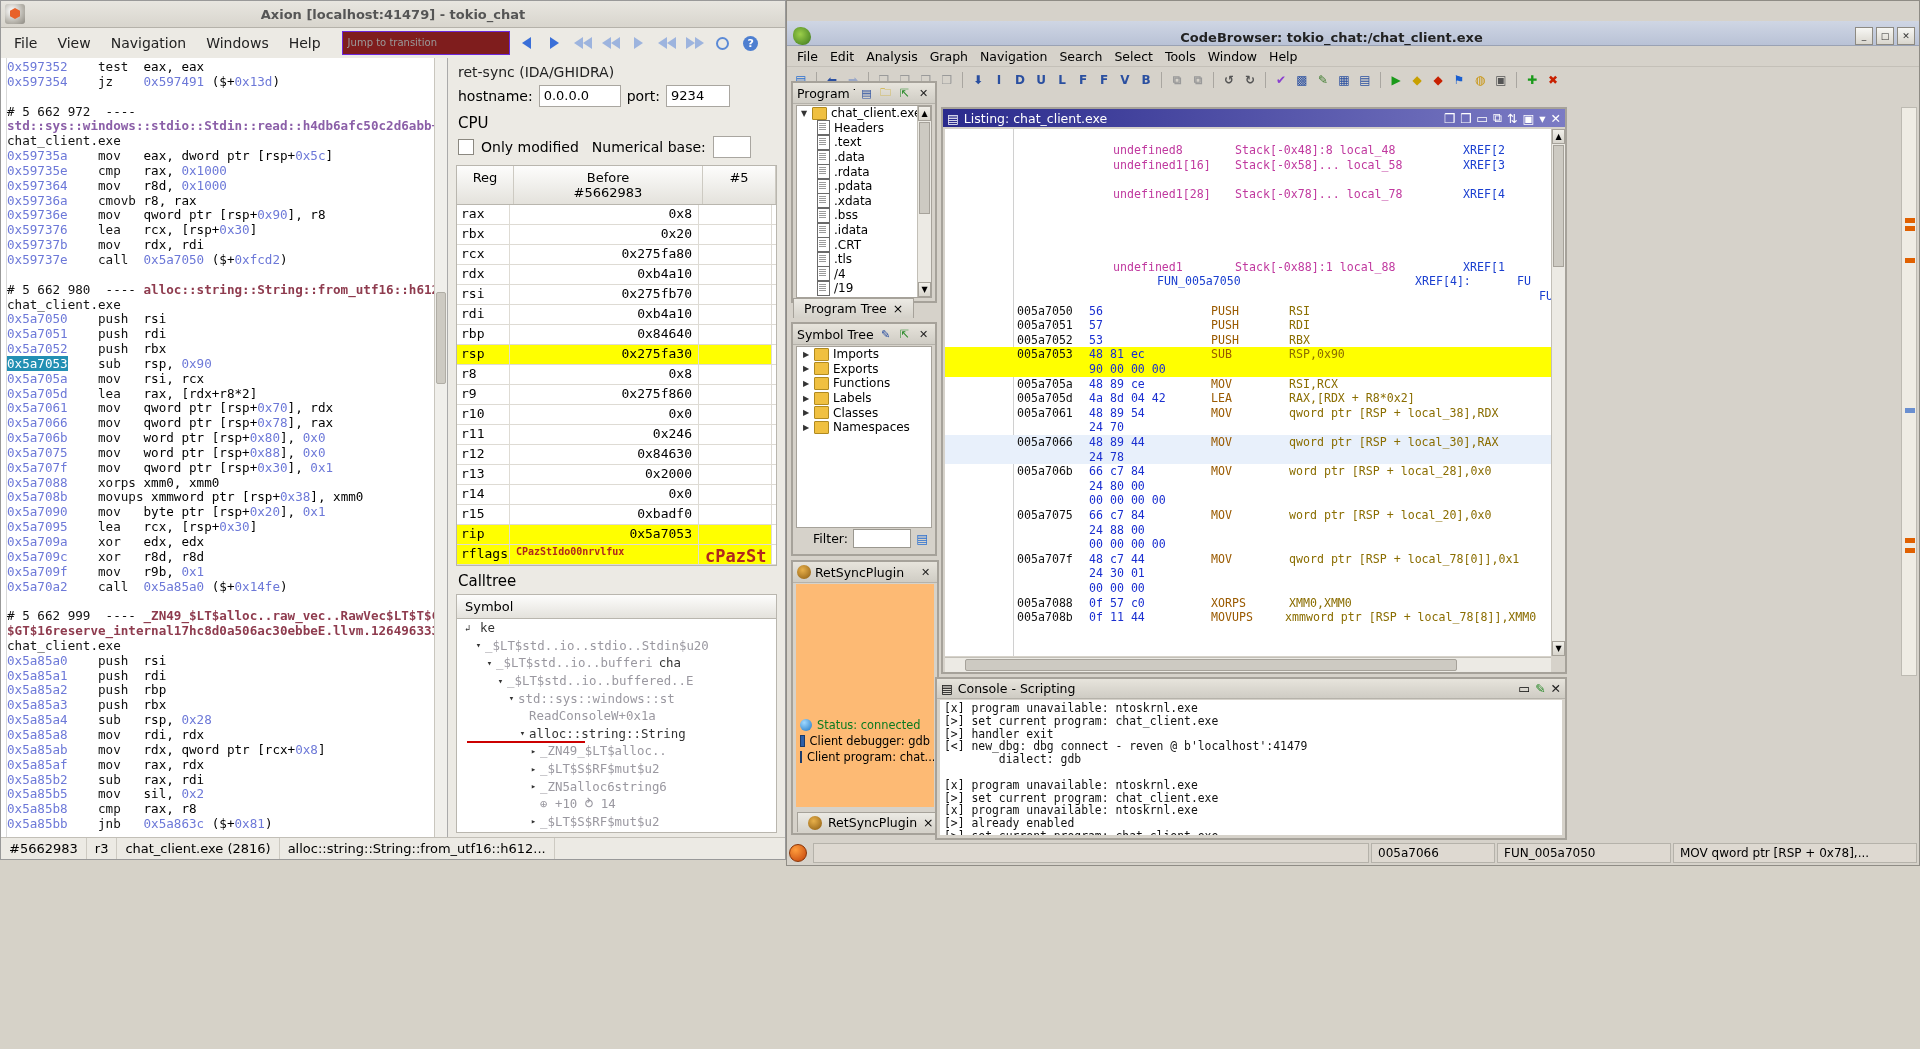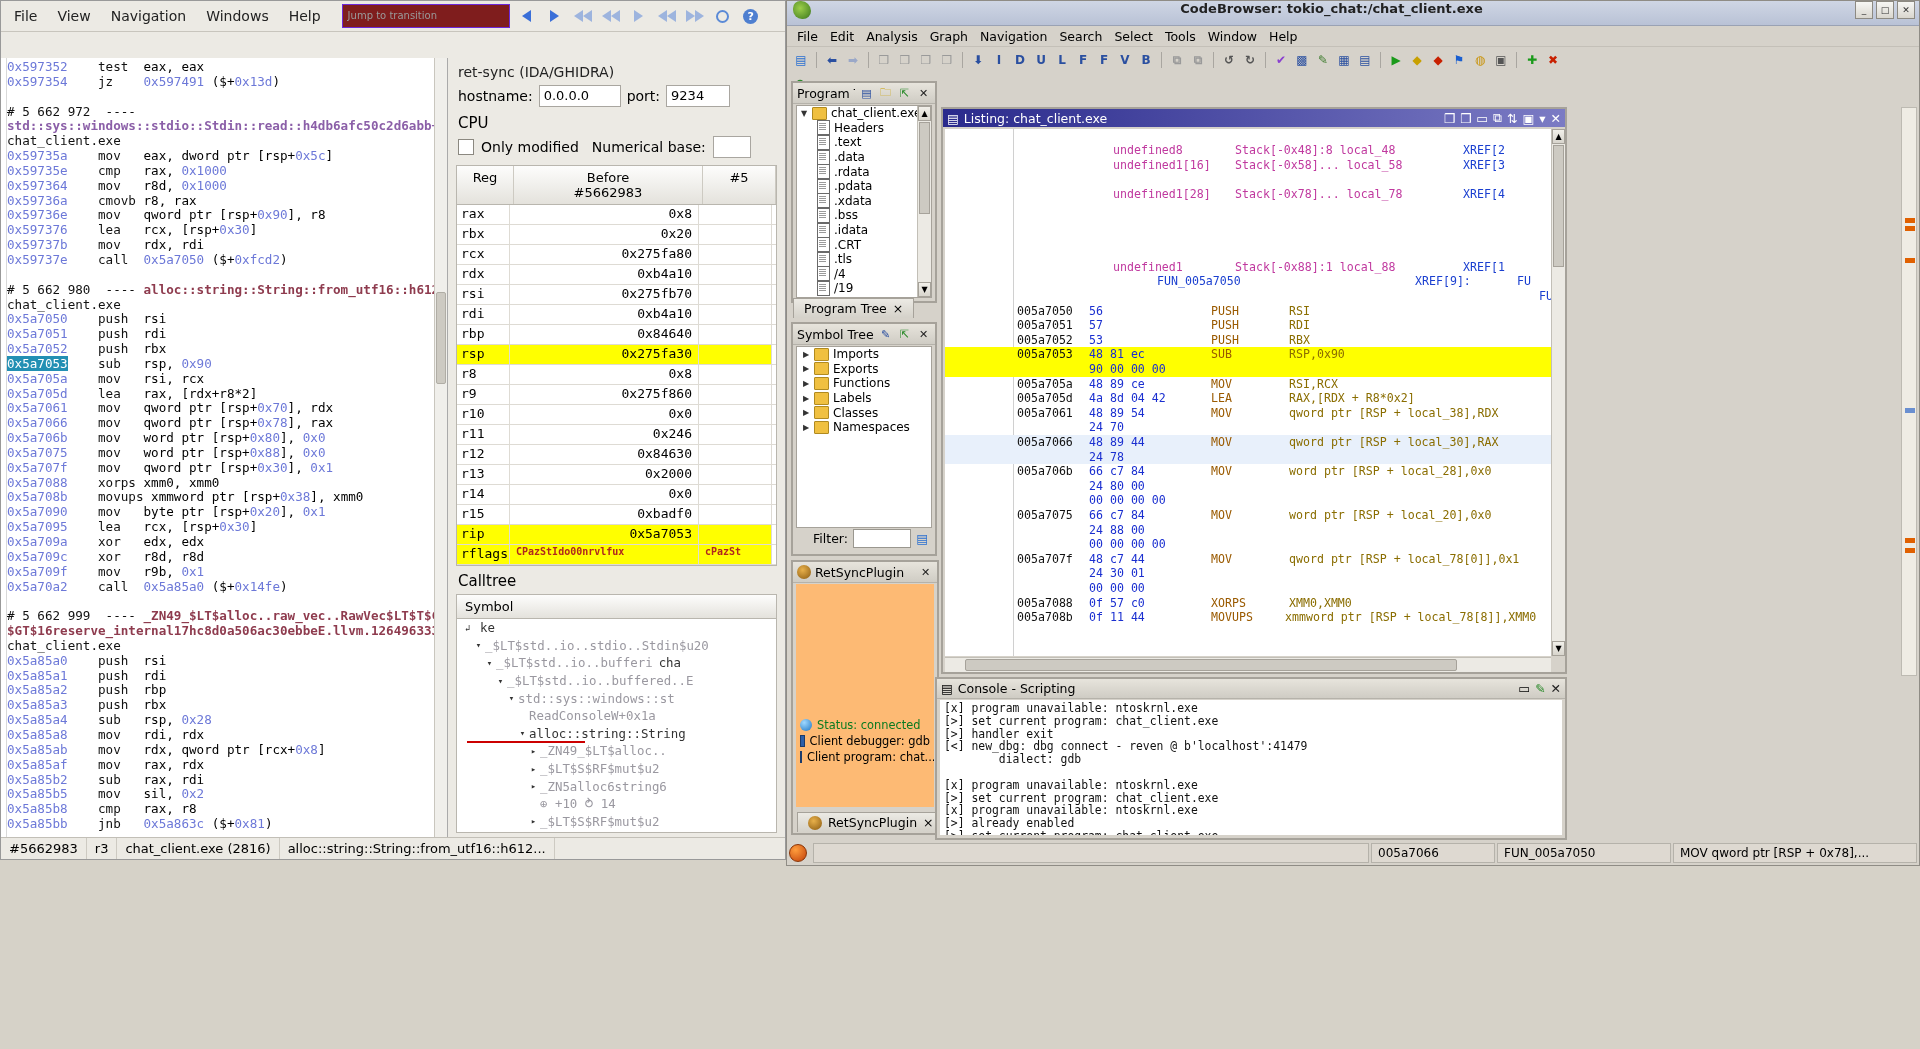--- a/index.html
+++ b/index.html
@@ -63,21 +63,21 @@
   .ctrow{display:flex;align-items:center;height:17.6px;font-size:12.4px;white-space:nowrap;}
   .ctrow .tw{display:inline-block;width:13px;text-align:center;color:#333;font-size:9px;}
   .ctname{color:#9a98a0;}
   .ctname.dark{color:#333;}
   .redline{position:absolute;left:10px;width:118px;height:2px;background:#cc0000;}
   #axion-status{position:absolute;left:0;right:0;bottom:0;height:21px;background:#eceae4;border-top:1px solid #c2bfb7;display:flex;align-items:center;font-size:13px;}
   #axion-status > div{padding:0 8px;border-right:1px solid #cdcac2;height:21px;line-height:21px;white-space:nowrap;overflow:hidden;}
 
   
   #ghidra{position:absolute;left:786px;top:0;width:1134px;height:866px;background:#d6d2ca;border:1px solid #8f8c85;box-sizing:border-box;}
-  #g-title{height:24px;background:linear-gradient(#cfd6e4,#b9c2d6);border-bottom:1px solid #9aa2b4;display:flex;align-items:flex-start;padding:0 4px;}
+  #g-title{height:24px;background:linear-gradient(#cfd6e4,#b9c2d6);border-bottom:1px solid #9aa2b4;display:flex;align-items:flex-end;padding:0 4px;margin-top:20px;}
   #g-title .gt{flex:1;text-align:center;font-weight:bold;font-size:13px;color:#222;}
   .gbicon{width:16px;height:16px;border:1px solid #8d8a82;background:linear-gradient(#f7f7f4,#d9d6ce);margin-left:3px;font-size:9px;display:flex;align-items:center;justify-content:center;color:#333;}
   .dragon{width:18px;height:18px;margin-left:2px;background:radial-gradient(circle at 40% 40%,#9ccf4a 0%,#57902a 70%,#2f5a15 100%);border-radius:40% 55% 45% 50%;}
   #g-menubar{height:20px;display:flex;align-items:center;gap:0;padding:0 4px;background:#d6d2ca;font-size:12.5px;}
   #g-menubar span{padding:1px 6px;}
   #g-toolbar{height:24px;display:flex;align-items:center;gap:3px;padding:1px 5px;background:#d6d2ca;border-top:1px solid #c4c0b8;}
   #g-toolbar2{height:22px;display:flex;align-items:center;gap:3px;padding:0 5px;background:#d6d2ca;}
   .tb{width:18px;height:18px;display:flex;align-items:center;justify-content:center;font-size:12px;font-weight:bold;color:#2a4fa0;}
   .sep{width:1px;height:16px;background:#a9a6a0;margin:0 3px;}
 
@@ -135,20 +135,25 @@
   .vscr .th{position:absolute;left:1px;right:1px;background:#cdcac2;border:1px solid #a6a29a;}
   .hscr{position:absolute;left:0;right:0;bottom:0;height:14px;background:#eceae4;border-top:1px solid #c2bfb7;}
   .hscr .th{position:absolute;top:1px;bottom:1px;background:#cdcac2;border:1px solid #a6a29a;border-radius:2px;}
   .rightstrip{position:absolute;right:2px;top:106px;width:14px;height:567px;background:#efece4;border:1px solid #bdbab2;}
 </style>
 </head>
 <body>
 
 <div id="axion">
 
+  <div id="axion-title">
+    <div class="winicon"></div>
+    <div class="ttxt">Axion [localhost:41479] - tokio_chat</div>
+    <div style="width:24px"></div>
+  </div>
 
   <div id="axion-menubar">
     <div class="mitem">File</div>
     <div class="mitem">View</div>
     <div class="mitem">Navigation</div>
     <div class="mitem">Windows</div>
     <div class="mitem">Help</div>
     <div id="jumpbox">Jump to transition</div>
     <div class="tbtn">
         <div class="arrow l"></div>
@@ -360,21 +365,21 @@
               <div class="c-val2 mono"></div>
             </div>
             <div class="rrow">
               <div class="c-reg mono hl">rip</div>
               <div class="c-val mono hl">0x5a7053</div>
               <div class="c-val2 mono hl"></div>
             </div>
             <div class="rrow">
               <div class="c-reg mono hl">rflags</div>
               <div class="c-val mono hl flagtxt" style="text-align: left; font-size: 10px;">CPazStIdo00nrvlfux</div>
-              <div class="c-val2 mono hl flagtxt" style="text-align: left; font-size: 10px;">cPazSt</div>
+              <div class="c-val2 mono hl flagtxt" style="text-align: right; font-size: 17px;">cPazSt</div>
             </div>
           </div>
       </div>
 
       <div id="calltree-hdr">Calltree</div>
       <div id="ctbox">
         <div class="cthead">Symbol</div>
         <div id="ctrows">
             <div class="ctrow mono">
               <span style="display:inline-block;width:4px"></span>
@@ -706,21 +711,21 @@
         <div id="glines">
           <div class="gline mono" style="top: 14px;"><span style="position:absolute;left:96px" class="g-type">undefined8</span><span style="position:absolute;left:218px" class="g-stack">Stack[-0x48]:8 local_48</span><span style="position:absolute;left:446px" class="g-xref">XREF[2</span></div>
           <div class="gline mono" style="top: 28.6px;"><span style="position:absolute;left:96px" class="g-type">undefined1[16]</span><span style="position:absolute;left:218px" class="g-stack">Stack[-0x58]... local_58</span><span style="position:absolute;left:446px" class="g-xref">XREF[3</span></div>
           <div class="gline mono" style="top: 43.2px;">&nbsp;</div>
           <div class="gline mono" style="top: 57.8px;"><span style="position:absolute;left:96px" class="g-type">undefined1[28]</span><span style="position:absolute;left:218px" class="g-stack">Stack[-0x78]... local_78</span><span style="position:absolute;left:446px" class="g-xref">XREF[4</span></div>
           <div class="gline mono" style="top: 72.4px;">&nbsp;</div>
           <div class="gline mono" style="top: 87px;">&nbsp;</div>
           <div class="gline mono" style="top: 101.6px;">&nbsp;</div>
           <div class="gline mono" style="top: 116.2px;">&nbsp;</div>
           <div class="gline mono" style="top: 130.8px;"><span style="position:absolute;left:96px" class="g-type">undefined1</span><span style="position:absolute;left:218px" class="g-stack">Stack[-0x88]:1 local_88</span><span style="position:absolute;left:446px" class="g-xref">XREF[1</span></div>
-          <div class="gline mono" style="top: 145.4px;"><span style="position:absolute;left:140px" class="g-fun">FUN_005a7050</span><span style="position:absolute;left:398px" class="g-xref">XREF[9]:</span><span style="position:absolute;left:500px" class="g-xref">FU</span></div>
+          <div class="gline mono" style="top: 145.4px;"><span style="position:absolute;left:140px" class="g-fun">FUN_005a7050</span><span style="position:absolute;left:398px" class="g-xref">XREF[4]:</span><span style="position:absolute;left:500px" class="g-xref">FU</span></div>
           <div class="gline mono" style="top: 160px;"><span style="position:absolute;left:522px" class="g-xref">FU</span></div>
           <div class="gline mono" style="top: 174.6px;"><span style="position:absolute;left:0px" class="g-addr">005a7050</span><span style="position:absolute;left:72px" class="g-byte">56</span><span style="position:absolute;left:194px" class="g-mn">PUSH</span><span style="position:absolute;left:272px" class="g-op">RSI</span></div>
           <div class="gline mono" style="top: 189.2px;"><span style="position:absolute;left:0px" class="g-addr">005a7051</span><span style="position:absolute;left:72px" class="g-byte">57</span><span style="position:absolute;left:194px" class="g-mn">PUSH</span><span style="position:absolute;left:272px" class="g-op">RDI</span></div>
           <div class="gline mono" style="top: 203.8px;"><span style="position:absolute;left:0px" class="g-addr">005a7052</span><span style="position:absolute;left:72px" class="g-byte">53</span><span style="position:absolute;left:194px" class="g-mn">PUSH</span><span style="position:absolute;left:272px" class="g-op">RBX</span></div>
           <div class="gline mono" style="top: 218.4px;"><span style="position:absolute;left:0px" class="g-addr">005a7053</span><span style="position:absolute;left:72px" class="g-byte">48 81 ec</span><span style="position:absolute;left:194px" class="g-mn">SUB</span><span style="position:absolute;left:272px" class="g-op">RSP,0x90</span></div>
           <div class="gline mono" style="top: 233px;"><span style="position:absolute;left:72px" class="g-byte">90 00 00 00</span></div>
           <div class="gline mono" style="top: 247.6px;"><span style="position:absolute;left:0px" class="g-addr">005a705a</span><span style="position:absolute;left:72px" class="g-byte">48 89 ce</span><span style="position:absolute;left:194px" class="g-mn">MOV</span><span style="position:absolute;left:272px" class="g-op">RSI,RCX</span></div>
           <div class="gline mono" style="top: 262.2px;"><span style="position:absolute;left:0px" class="g-addr">005a705d</span><span style="position:absolute;left:72px" class="g-byte">4a 8d 04 42</span><span style="position:absolute;left:194px" class="g-mn">LEA</span><span style="position:absolute;left:272px" class="g-op">RAX,[RDX + R8*0x2]</span></div>
           <div class="gline mono" style="top: 276.8px;"><span style="position:absolute;left:0px" class="g-addr">005a7061</span><span style="position:absolute;left:72px" class="g-byte">48 89 54</span><span style="position:absolute;left:194px" class="g-mn">MOV</span><span style="position:absolute;left:272px" class="g-op">qword ptr [RSP + local_38],RDX</span></div>
           <div class="gline mono" style="top: 291.4px;"><span style="position:absolute;left:72px" class="g-byte">24 70</span></div>

